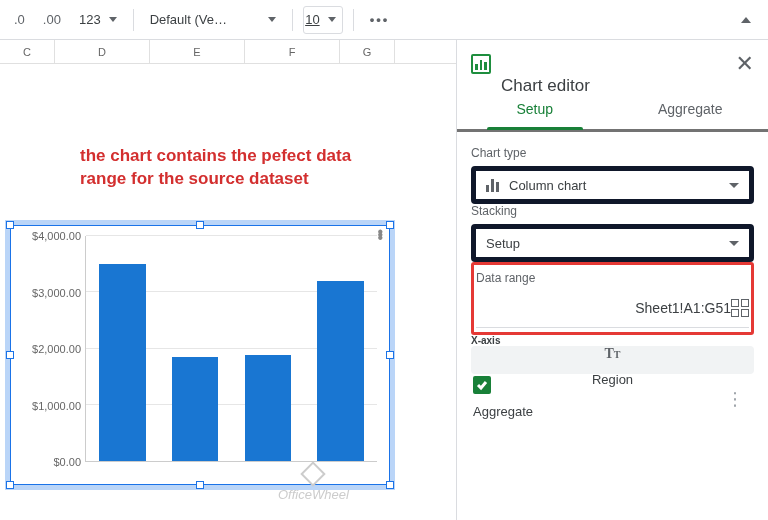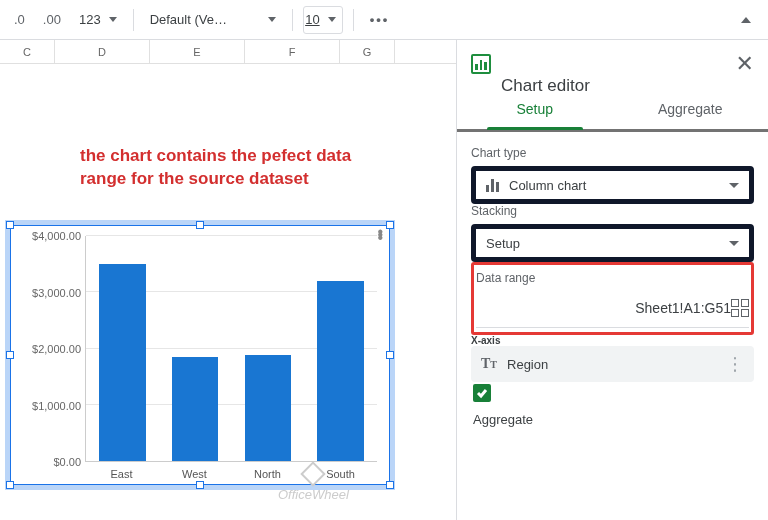--- a/index.html
+++ b/index.html
@@ -67,21 +67,21 @@
   .sel-icon-col div{ width:3px; background:#5f6368;}
   .sel-icon-col .c1{height:7px;} .sel-icon-col .c2{height:13px;} .sel-icon-col .c3{height:10px;}
   .sel-caret{ margin-left:auto; width:0;height:0;border-left:5px solid transparent;border-right:5px solid transparent;border-top:5px solid #5f6368;}
   .redbox { border:3px solid #e53935; border-radius:3px; padding:6px 2px 4px;}
   .dr-row { display:flex; align-items:center; height:30px;text-align:right;}
   .dr-val { flex:1; font-size:14px; color:#3c4043;}
   .dr-grid { width:18px;height:18px; display:grid; grid-template-columns:1fr 1fr; grid-template-rows:1fr 1fr; gap:2px; cursor:pointer;}
   .dr-grid div{ border:1.5px solid #5f6368;}
   .dr-line{ height:1px; background:#dadce0; margin-top:4px;}
   .section-h { font-size:10px; font-weight:bold; color:#3c4043;}
-  .xrow { height:36px; background:#f1f3f4; border-radius:4px; display:flex; align-items:center; padding:0 10px; gap:10px; cursor:pointer;}
+  .xrow { height:28px; background:#f1f3f4; border-radius:4px; display:flex; align-items:center; padding:0 10px; gap:10px; cursor:pointer;flex-direction:column;}
   .tt-icon { font-family: Georgia, serif; font-weight:bold; font-size:14px; color:#5f6368;}
   .xrow .dots { margin-left:auto; color:#9aa0a6; font-size:18px; line-height:4px;}
   .aggrow { display:flex; gap:10px; padding:2px 2px;flex-direction:column;}
   .chk { width:18px; height:18px; background:#188038; border-radius:2px; display:flex; align-items:center; justify-content:center; cursor:pointer;}
   .chk svg{ stroke:#fff; stroke-width:3; fill:none;}
 </style>
 </head>
 <body>
 
 <div class="app">
@@ -159,26 +159,20 @@
                 </div>
                 <div class="barcol">
                   <div class="bar" style="height: 47%;"></div>
                 </div>
                 <div class="barcol">
                   <div class="bar" style="height: 80%;"></div>
                 </div>
               </div>
           </div>
         </div>
-        <div class="xaxis" id="xaxis">
-            <div class="xlab">East</div>
-            <div class="xlab">West</div>
-            <div class="xlab">North</div>
-            <div class="xlab">South</div>
-          </div>
       </div>
 
       <div class="wm">
         <div class="wmico"></div>
         <span>OfficeWheel</span>
       </div>
     </div>
 
     <div class="editor">
       <div class="ed-header">

